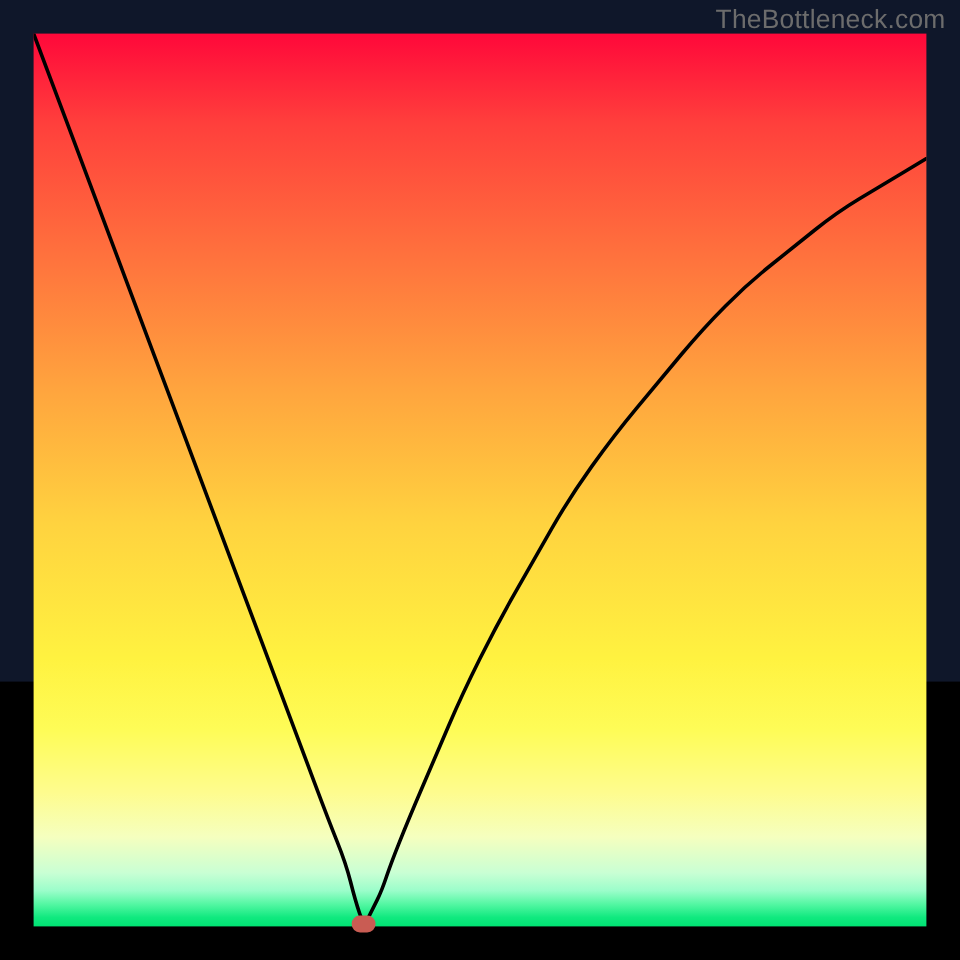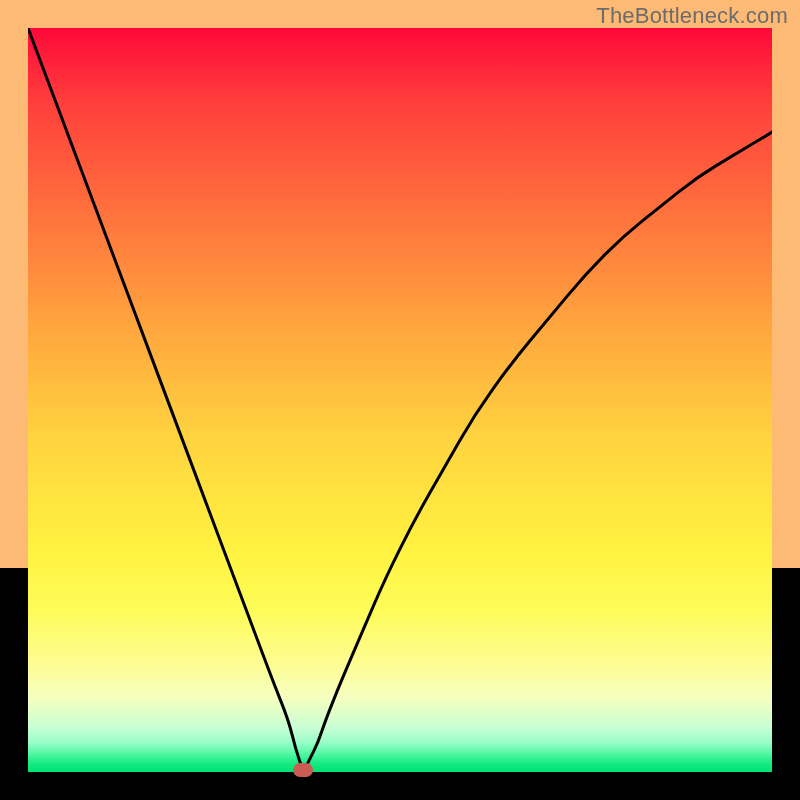--- a/index.html
+++ b/index.html
@@ -8,21 +8,21 @@
     width: 800px;
     height: 800px;
     background: #000000;
     font-family: Arial, Helvetica, sans-serif;
     overflow: hidden;
   }
   .frame {
     position: relative;
     width: 800px;
     height: 568px;
-    background: #fdba74;
+    background: #0f172a;
   }
   .plot-area {
     position: absolute;
     left: 28px;
     top: 28px;
     width: 744px;
     height: 744px;
     
     background: linear-gradient(to bottom,
       #ff083a 0%,

